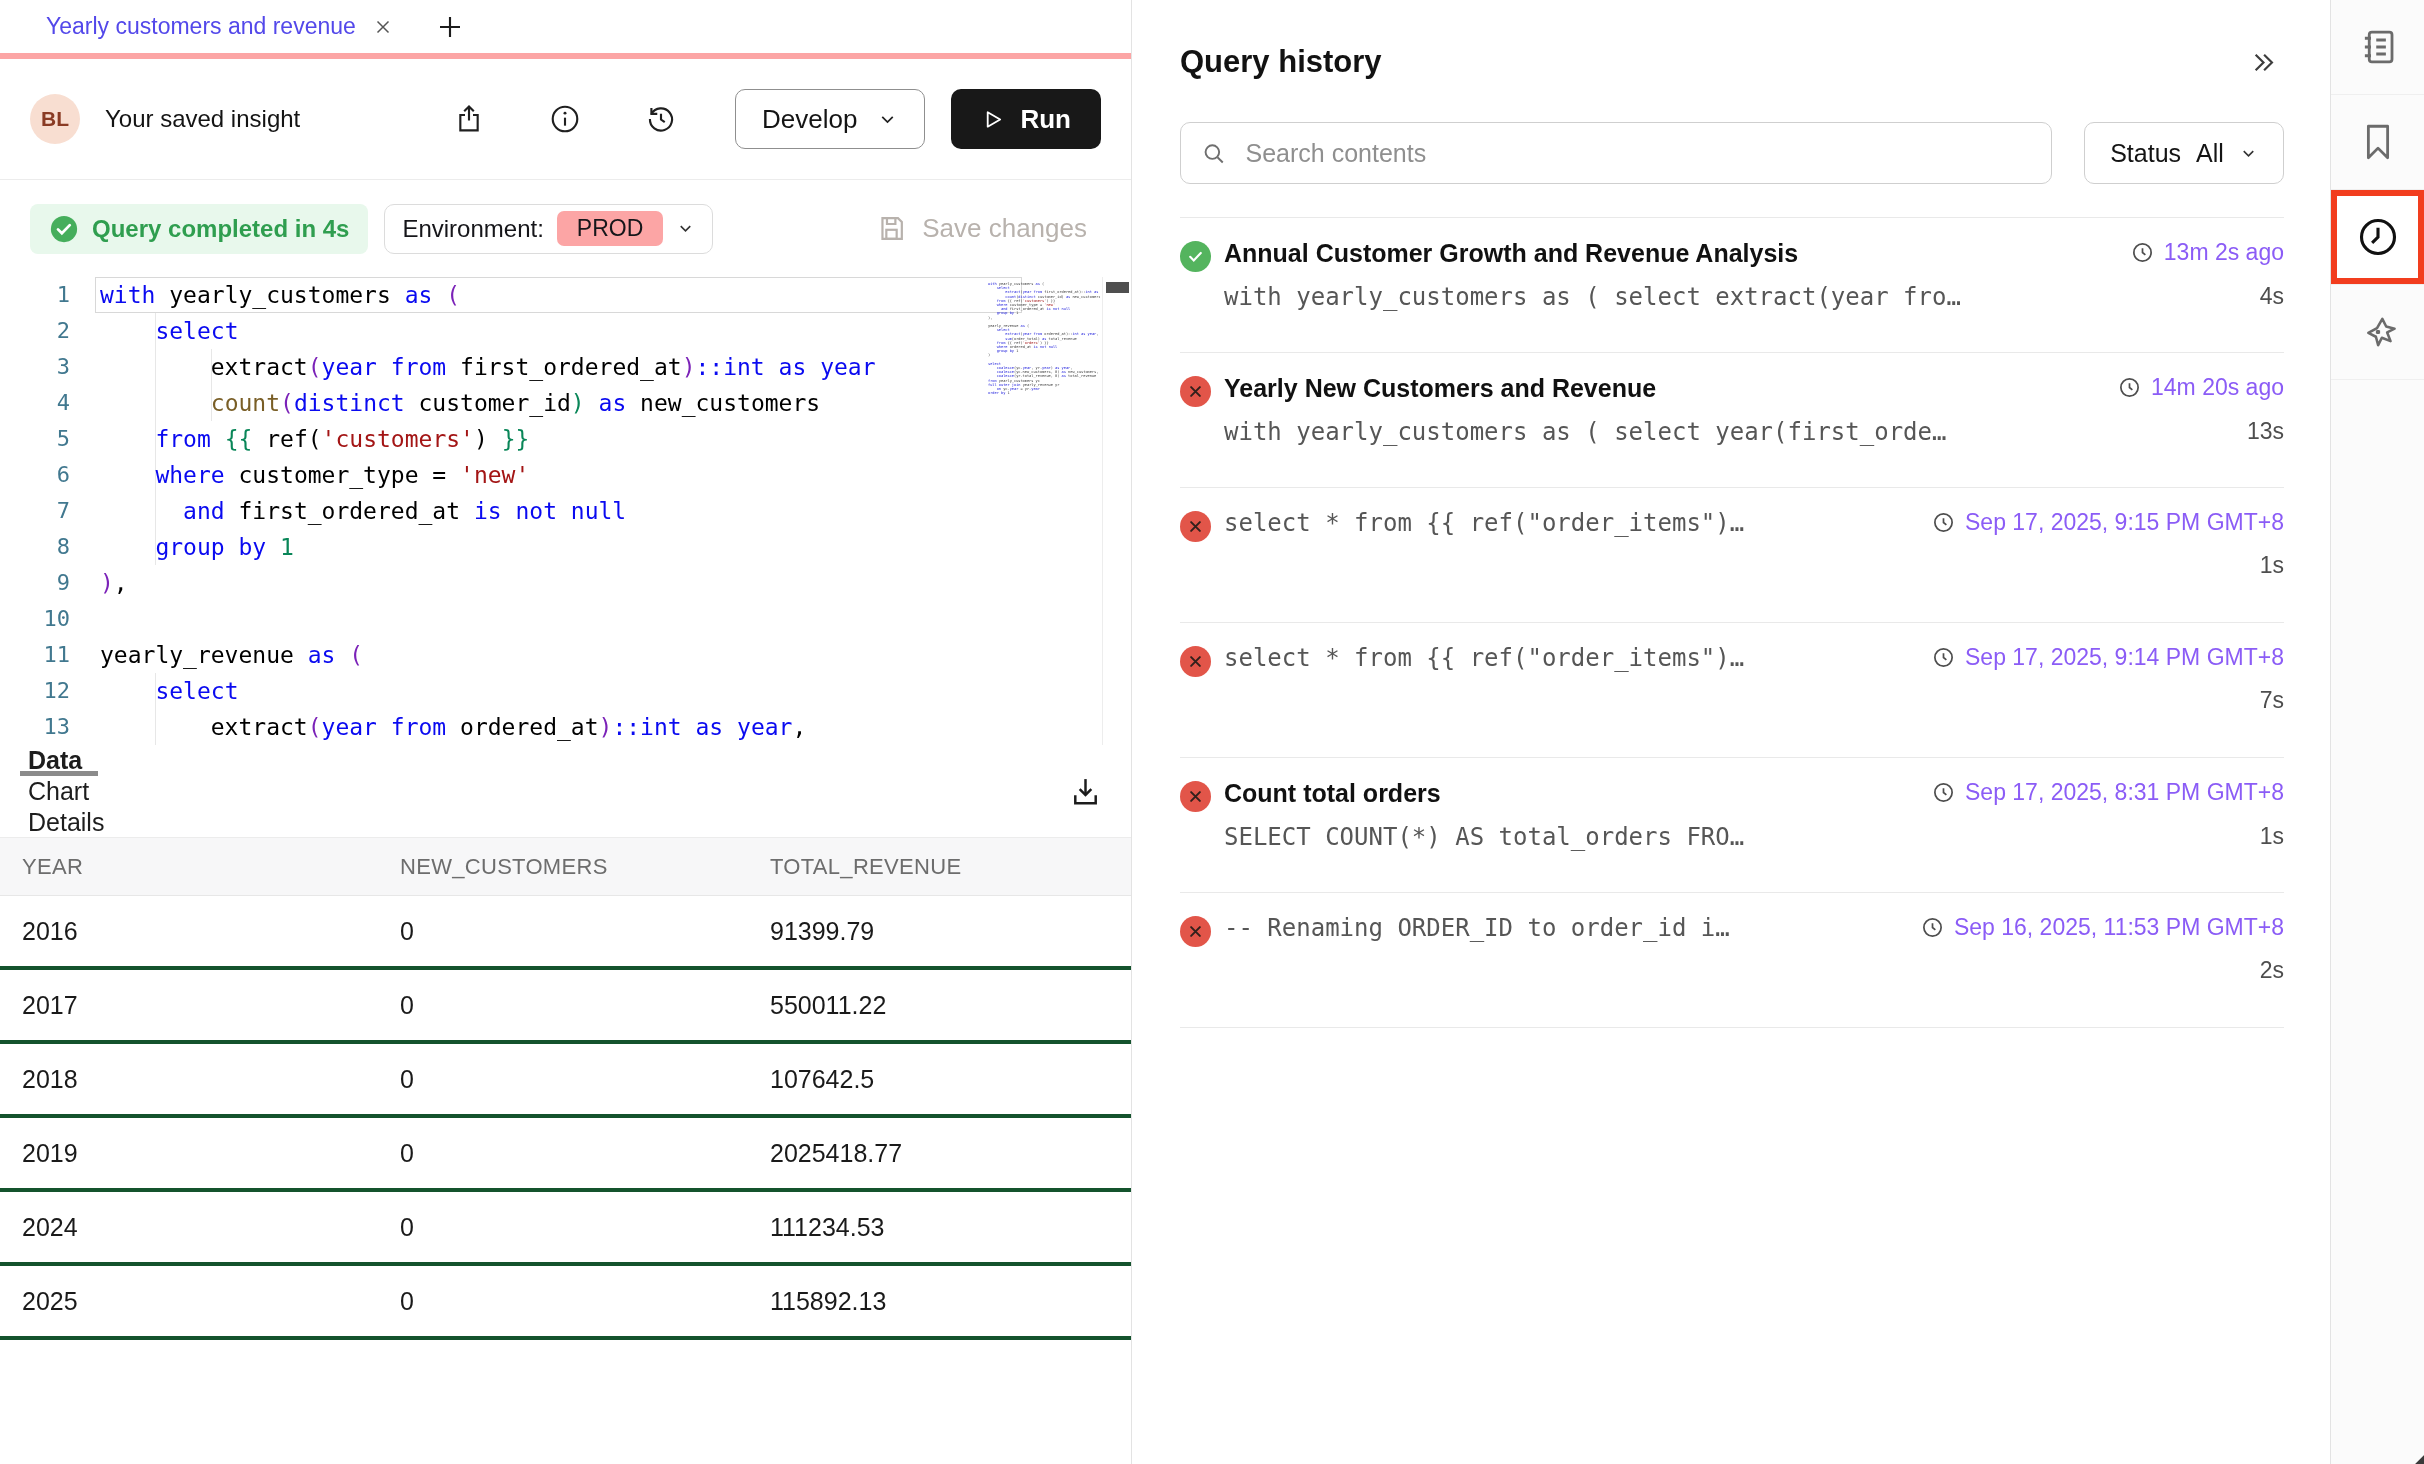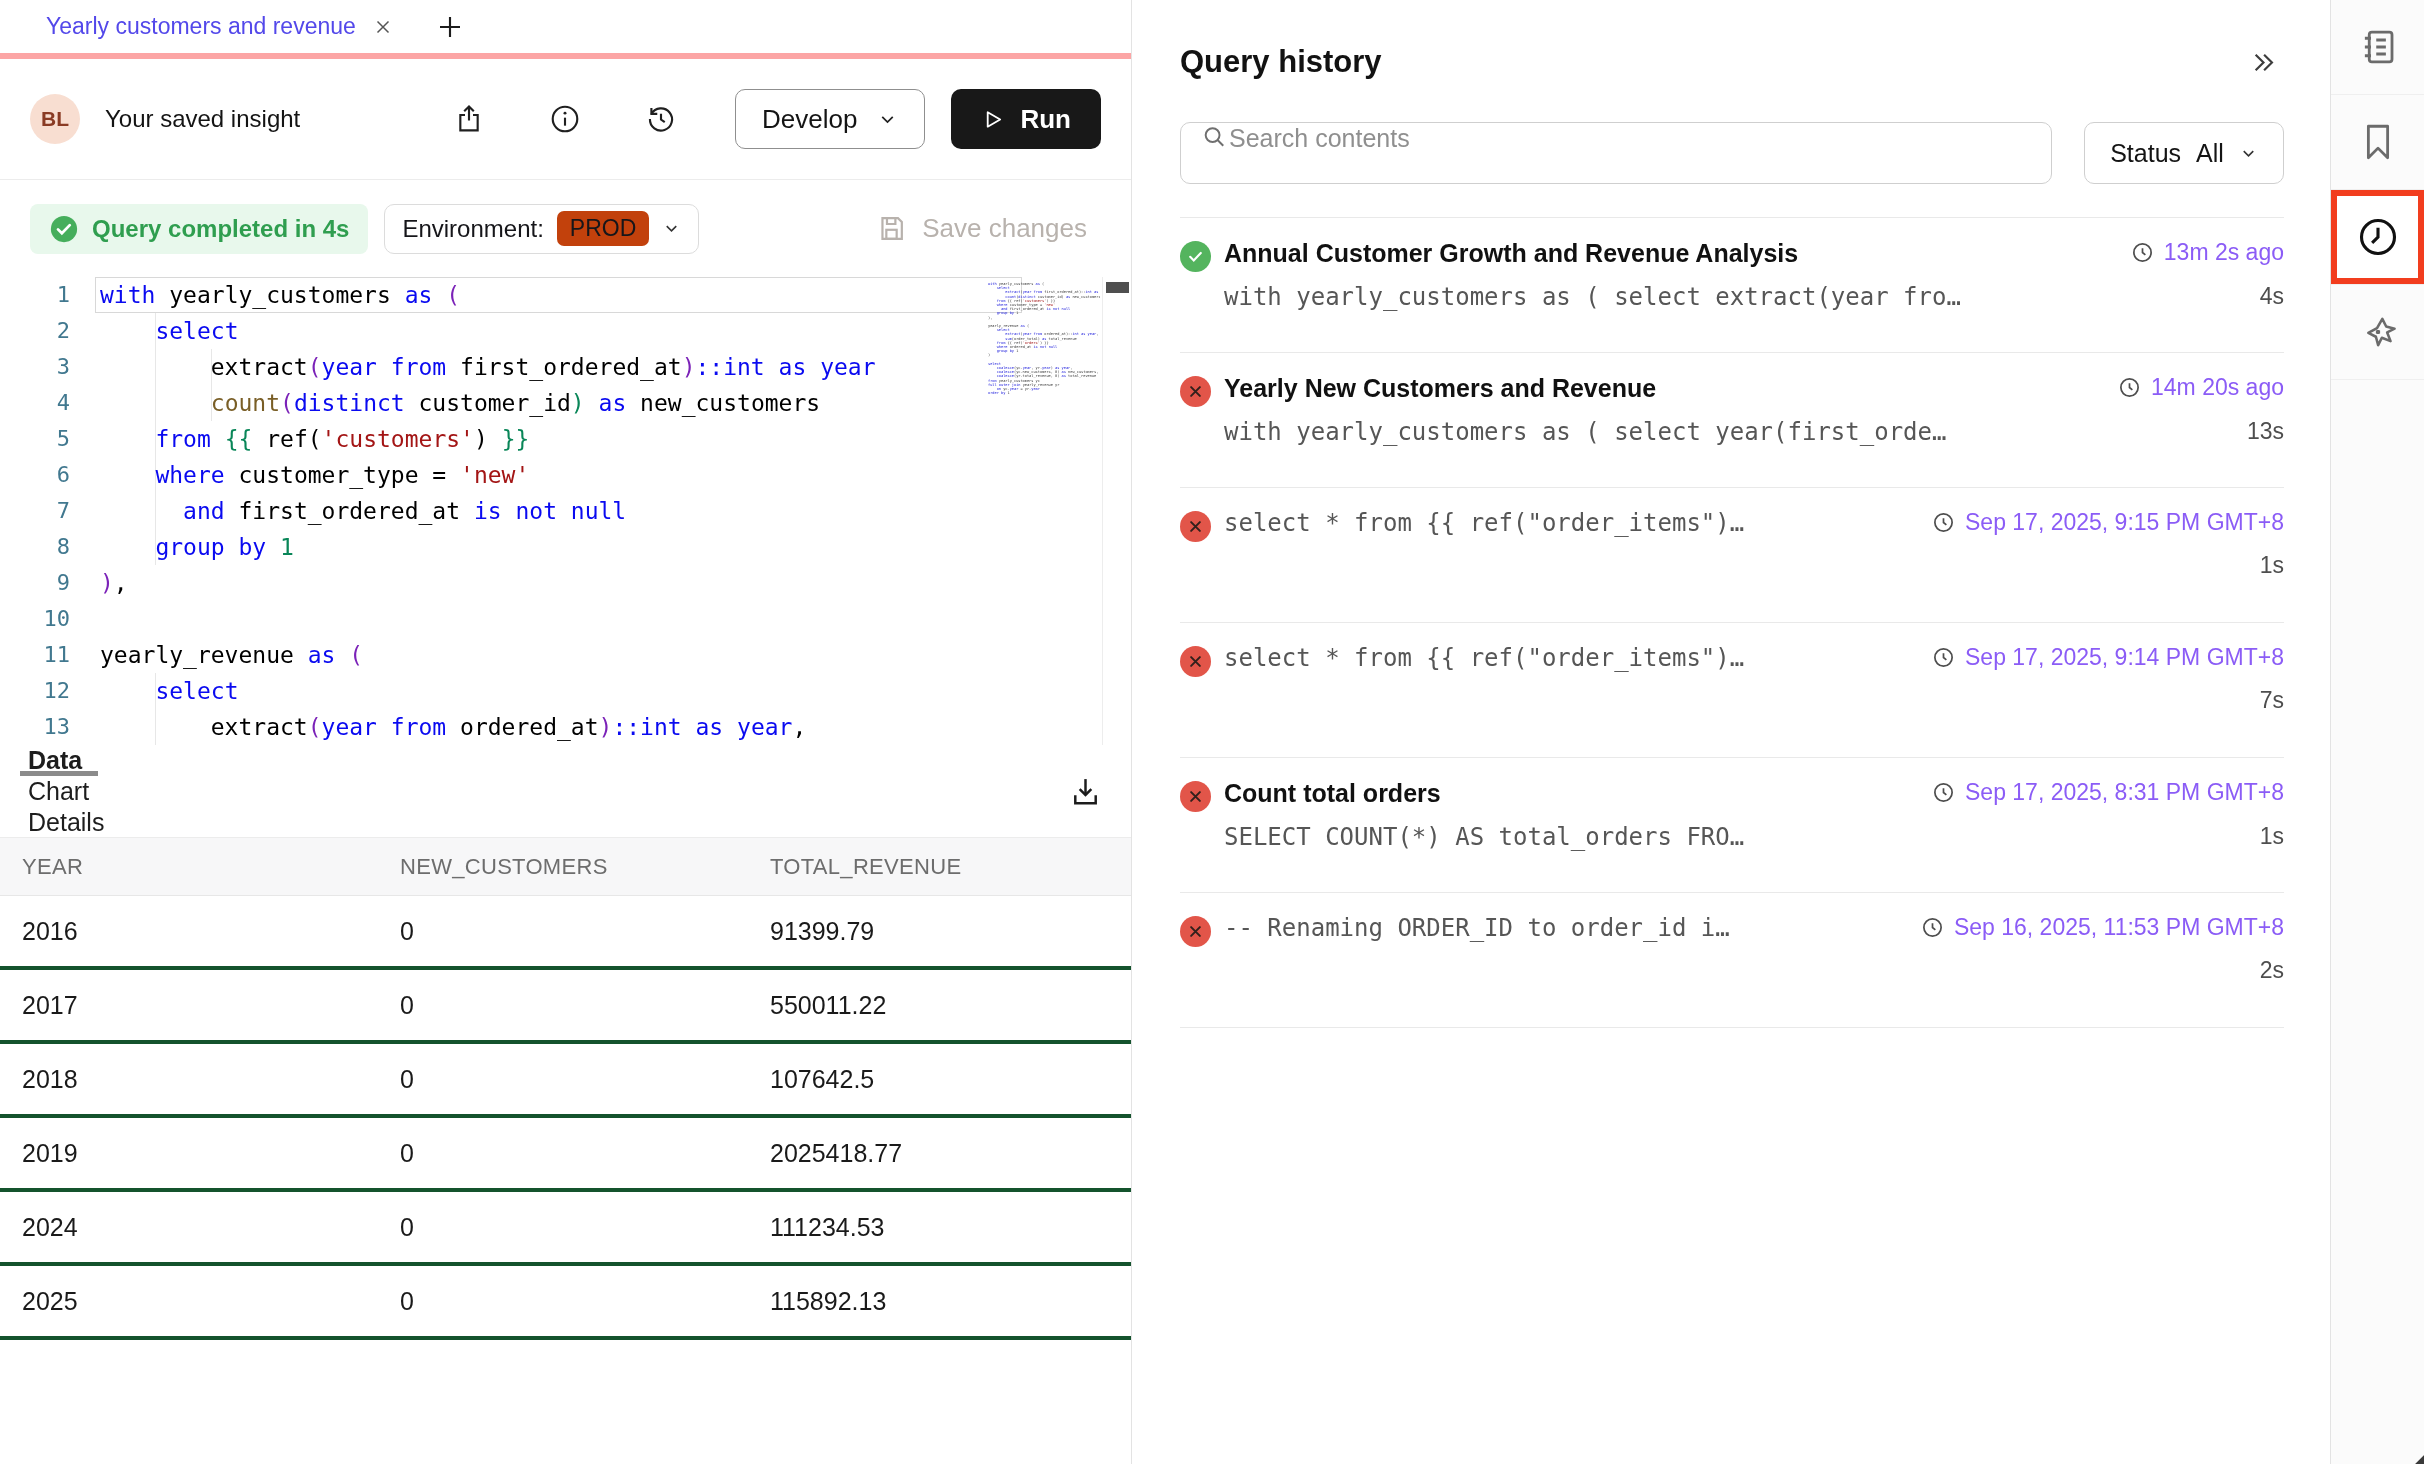--- a/index.html
+++ b/index.html
@@ -24,21 +24,21 @@
   .develop-btn{height:60px;padding:0 26px;border:1.5px solid #8f8f8f;border-radius:10px;background:#fff;
                display:flex;align-items:center;gap:20px;font-size:26px;color:#141414;cursor:pointer;font-family:inherit;}
   .run-btn{height:60px;margin-left:26px;padding:0 30px;background:#181818;border:none;border-radius:10px;color:#fff;
            display:flex;align-items:center;gap:16px;font-size:26px;font-weight:600;cursor:pointer;font-family:inherit;}
 
   .status-row{height:97px;display:flex;align-items:center;padding:0 30px;}
   .status-badge{height:50px;background:#e8f8ec;border-radius:8px;display:flex;align-items:center;gap:13px;
                 padding:0 19px;color:#2f9e4f;font-weight:600;font-size:24px;}
   .env-select{margin-left:16px;height:50px;border:1px solid #dcdcdc;border-radius:10px;display:flex;align-items:center;
               gap:13px;padding:0 17px;font-size:24px;color:#16161a;cursor:pointer;background:#fff;font-family:inherit;}
-  .env-pill{background:#c2410c;border-radius:7px;padding:4px 13px;font-size:23px;text-align:center;}
+  .env-pill{background:#fca5a5;border-radius:7px;padding:4px 20px;font-size:23px;text-align:center;}
   .save-changes{margin-left:auto;margin-right:8px;display:flex;align-items:center;gap:15px;color:#b8b2ad;font-size:26px;background:none;border:none;font-family:inherit;}
 
   .editor{position:relative;height:468px;}
   .guide{position:absolute;width:1px;background:#e7e7e7;z-index:0;}
   .code-line{display:flex;height:36px;line-height:36px;position:relative;z-index:1;}
   .code-line.current::after{content:'';position:absolute;left:95px;width:925px;top:0;height:34px;border:1px solid #d8d8d8;pointer-events:none;}
   .ln{width:70px;padding-right:30px;text-align:right;color:#41788f;font-size:22px;flex:none;
       font-family:"DejaVu Sans Mono","Liberation Mono",monospace;}
   .code-text{white-space:pre;font-size:23px;font-family:"DejaVu Sans Mono","Liberation Mono",monospace;color:#000;}
   .c-k{color:#0a0af0;} .c-t{color:#000;} .c-f{color:#795e26;} .c-s{color:#a31515;}
@@ -61,22 +61,22 @@
               color:#6d6d6d;font-size:22px;letter-spacing:.3px;}
   .table-row{height:70px;display:grid;grid-template-columns:378px 370px 1fr;align-items:center;padding-left:22px;
              font-size:25px;color:#1a1a1a;border-bottom:4px solid #14532d;}
 
   
   .right-panel{position:absolute;left:1132px;top:0;width:1198px;height:1464px;background:#fff;}
   .qh-header{display:flex;margin:44px 46px 0 48px;}
   .qh-title{font-size:31px;font-weight:600;color:#121212;}
   .collapse-btn{margin-left:auto;background:none;border:none;cursor:pointer;color:#3d3d3d;}
   .qh-controls{display:flex;gap:32px;margin:42px 46px 0 48px;}
-  .search-box{flex:1;height:62px;border:1.5px solid #cfcfcf;border-radius:10px;display:flex;align-items:flex-start;
-              padding:0 20px;box-sizing:border-box;background:#fff;}
+  .search-box{flex:1;height:62px;border:1.5px solid #cfcfcf;border-radius:10px;display:flex;align-items:center;
+              padding:0 20px;gap:17px;box-sizing:border-box;background:#fff;}
   .search-box input{border:none;outline:none;font-size:25px;color:#333;width:100%;font-family:inherit;background:transparent;}
   .search-box input::placeholder{color:#8f8f8f;}
   .status-filter{width:200px;height:62px;border:1.5px solid #cfcfcf;border-radius:10px;display:flex;align-items:center;
                  justify-content:center;gap:15px;font-size:25px;color:#141414;box-sizing:border-box;background:#fff;cursor:pointer;font-family:inherit;}
   .history-list{margin:33px 46px 0 48px;border-bottom:1px solid #e9e9e9;}
   .h-item{border-top:1px solid #e9e9e9;height:135px;box-sizing:border-box;padding-top:21px;display:flex;gap:13px;cursor:pointer;}
   .status-dot{width:31px;height:31px;border-radius:50%;flex:none;display:flex;align-items:center;justify-content:center;margin-top:2px;}
   .status-dot.ok{background:#54b45e;} .status-dot.err{background:#e25549;}
   .h-body{flex:1;min-width:0;}
   .h-row1{display:flex;align-items:flex-start;}

